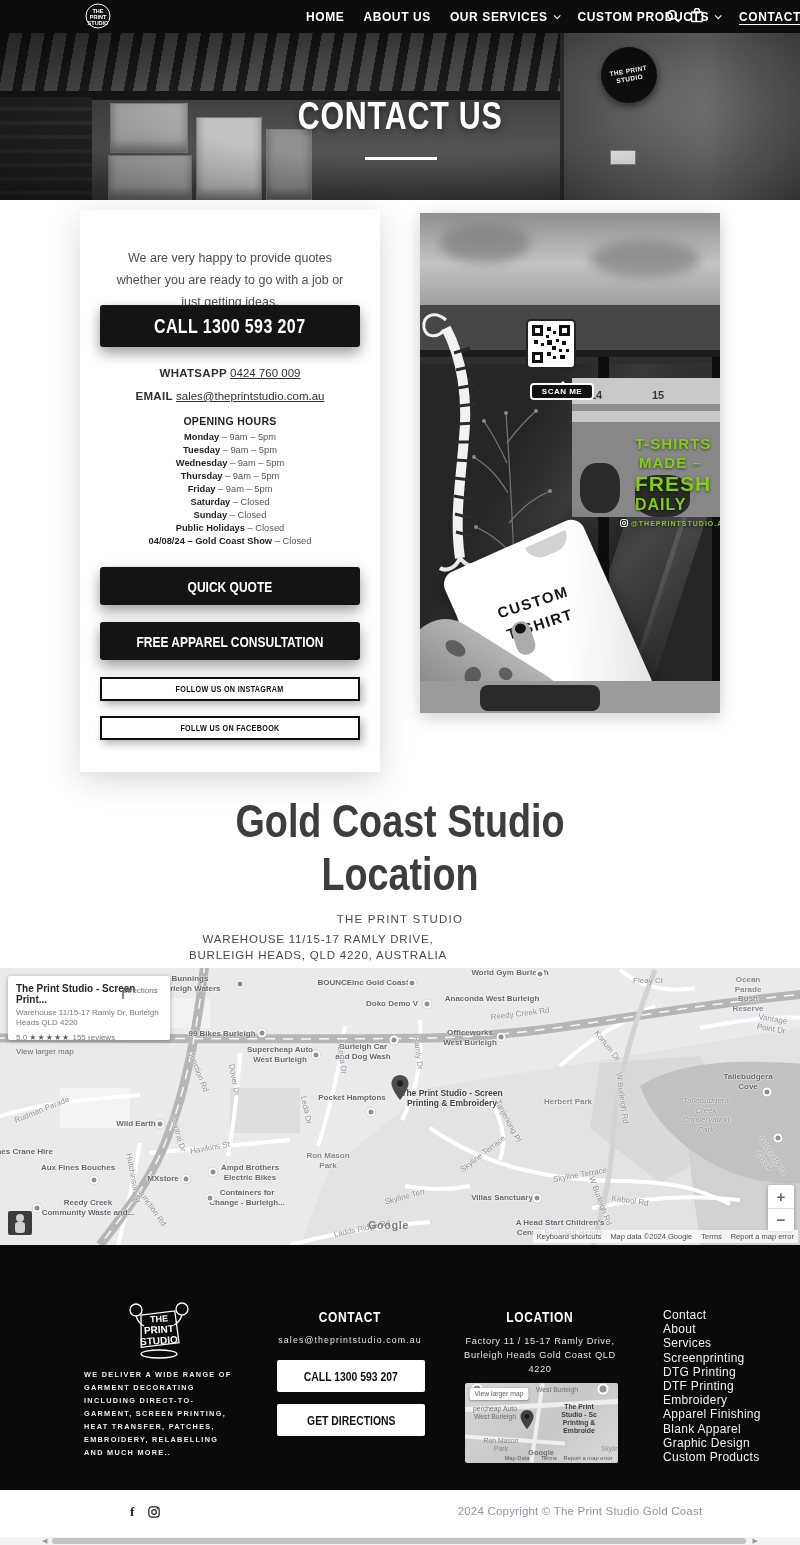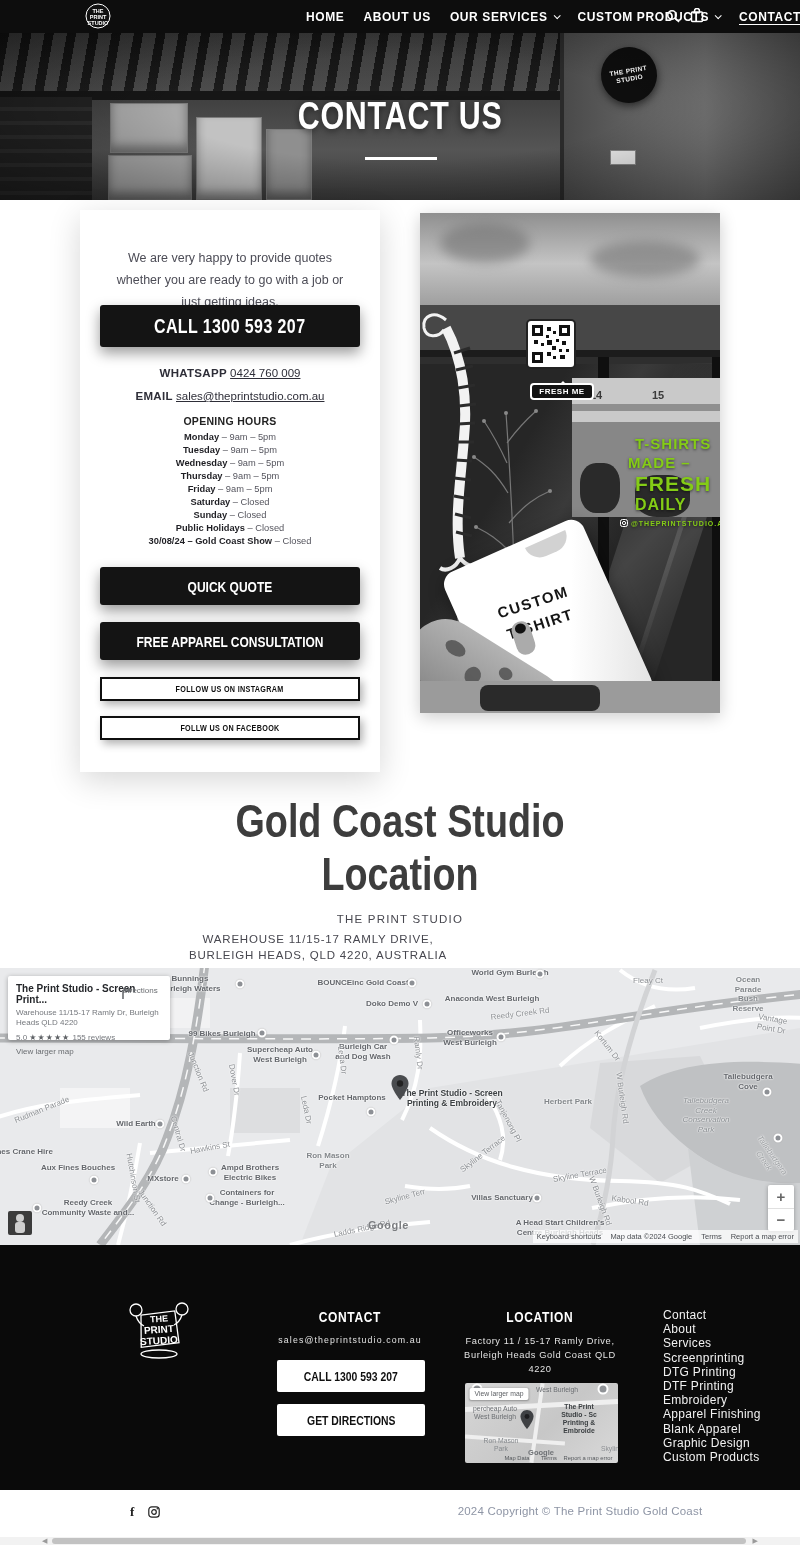--- a/index.html
+++ b/index.html
@@ -215,21 +215,21 @@
   <div id="hours-title">OPENING HOURS</div>
   <div id="hours-list">
       <div class="hour-row"><b>Monday</b><span> – 9am – 5pm</span></div>
       <div class="hour-row"><b>Tuesday</b><span> – 9am – 5pm</span></div>
       <div class="hour-row"><b>Wednesday</b><span> – 9am – 5pm</span></div>
       <div class="hour-row"><b>Thursday</b><span> – 9am – 5pm</span></div>
       <div class="hour-row"><b>Friday</b><span> – 9am – 5pm</span></div>
       <div class="hour-row"><b>Saturday</b><span> – Closed</span></div>
       <div class="hour-row"><b>Sunday</b><span> – Closed</span></div>
       <div class="hour-row"><b>Public Holidays</b><span> – Closed</span></div>
-      <div class="hour-row"><b>30/08/24 –  Gold Coast Show</b><span> – Closed</span></div>
+      <div class="hour-row"><b>04/08/24 –  Gold Coast Show</b><span> – Closed</span></div>
     </div>
   <div id="btn-quote" class="btn-black">
       <span class="cond">QUICK QUOTE</span>
     </div>
   <div id="btn-consult" class="btn-black">
       <span class="cond">FREE APPAREL CONSULTATION</span>
     </div>
   <div id="btn-insta" class="btn-outline">
       <span class="cond">FOLLOW US ON INSTAGRAM</span>
     </div>
@@ -314,40 +314,40 @@
           <rect x="30" y="16" width="4" height="4"></rect>
           <rect x="20" y="21" width="4" height="4"></rect>
         <rect x="27" y="24" width="3" height="3"></rect>
           <rect x="15" y="27" width="4" height="4"></rect>
           <rect x="21" y="31" width="3" height="3"></rect>
         <rect x="28" y="30" width="5" height="4"></rect>
           <rect x="34" y="24" width="3" height="3"></rect>
       </g>
     </svg>
   </div>
-  <div class="scan">FRESH ME</div>
+  <div class="scan">SCAN ME</div>
 
   <div class="pot"></div>
   <div class="shirt">
     <div class="shirt-txt" style="white-space:pre-line">CUSTOM
 T-SHIRT</div>
   </div>
   <div class="arm">
     <div class="tattoo" style="left:30px;top:18px;width:22px;height:14px"></div>
     <div class="tattoo" style="left:62px;top:30px;width:16px;height:18px"></div>
     <div class="tattoo" style="left:90px;top:14px;width:14px;height:12px"></div>
   </div>
   <div class="thumb">
       <div class="nail"></div>
     </div>
   <div class="ph-pave"></div>
   <div class="ph-blob" style="left:60px;top:472px;width:120px;height:26px;border-radius:8px"></div>
 
   <div class="ph-txt" style="left:215px;top:222px;font-size:15px">T-SHIRTS</div>
-  <div class="ph-txt" style="left:208px;top:241px;font-size:15px">MADE –</div>
+  <div class="ph-txt" style="left:219px;top:241px;font-size:15px">MADE –</div>
   <div class="ph-txt" style="left:215px;top:259px;font-size:21px">FRESH</div>
   <div class="ph-txt" style="left:215px;top:283px;font-size:16px">DAILY</div>
   <div class="ph-txt" style="left:200px;top:306px;font-size:7px;display:flex;align-items:center;gap:3px">
     <svg width="8" height="8" viewBox="0 0 8 8">
         <rect x="0.5" y="0.5" width="7" height="7" rx="2" fill="none" stroke="#fff"></rect>
         <circle cx="4" cy="4" r="1.6" fill="none" stroke="#fff"></circle>
       </svg>
     <span>@THEPRINTSTUDIO.AU</span>
   </div>
 </div>
@@ -522,20 +522,21 @@
         <path d="M56 15 C54 21 52 23 48 25"></path>
       <ellipse cx="33" cy="54" rx="18" ry="4"></ellipse>
       <path d="M16 14 L50 12 L52 44 L14 46 Z" transform="rotate(-4 33 29)"></path>
     </g>
     <g fill="#fff" font-family="Liberation Sans,sans-serif" font-weight="bold">
       <text x="33" y="22" text-anchor="middle" font-size="9" transform="rotate(-4 33 20)">THE</text>
       <text x="33" y="33" text-anchor="middle" font-size="10" transform="rotate(-4 33 31)">PRINT</text>
       <text x="33" y="44" text-anchor="middle" font-size="10" transform="rotate(-4 33 42)">STUDIO</text>
     </g>
   </svg>
+  <div id="f-desc">WE DELIVER A WIDE RANGE OF GARMENT DECORATING INCLUDING DIRECT-TO-GARMENT, SCREEN PRINTING, HEAT TRANSFER, PATCHES, EMBROIDERY, RELABELLING AND MUCH MORE..</div>
 
   <div class="f-head" id="f-contact-head"><span class="cond">CONTACT</span></div>
   <div id="f-email">sales@theprintstudio.com.au</div>
   <div class="btn-white" id="f-btn-call">
       <span class="cond">CALL 1300 593 207</span>
     </div>
   <div class="btn-white" id="f-btn-dir">
       <span class="cond">GET DIRECTIONS</span>
     </div>
 

